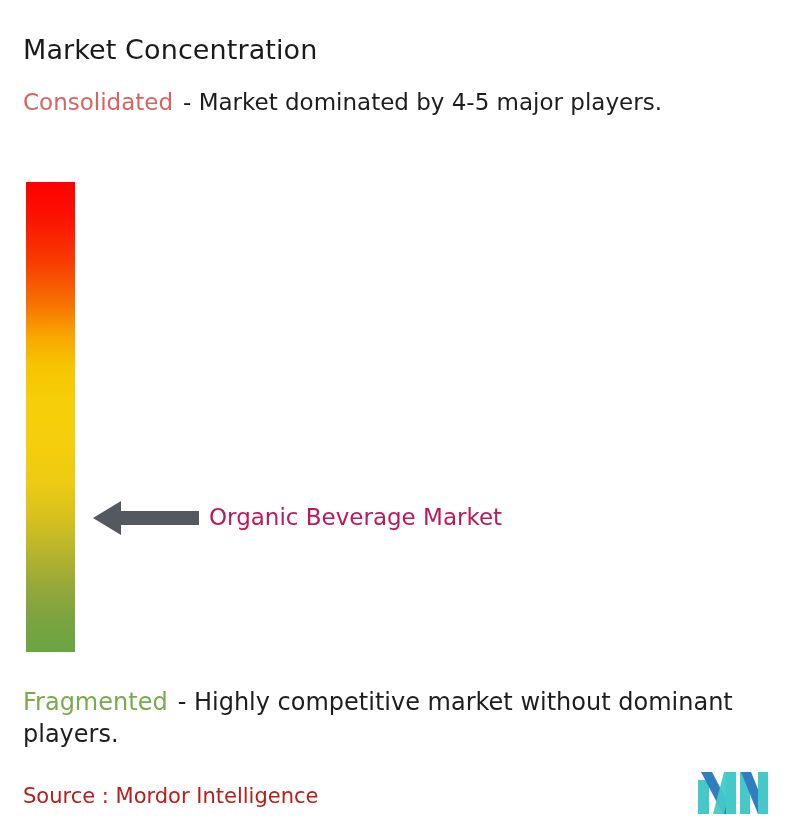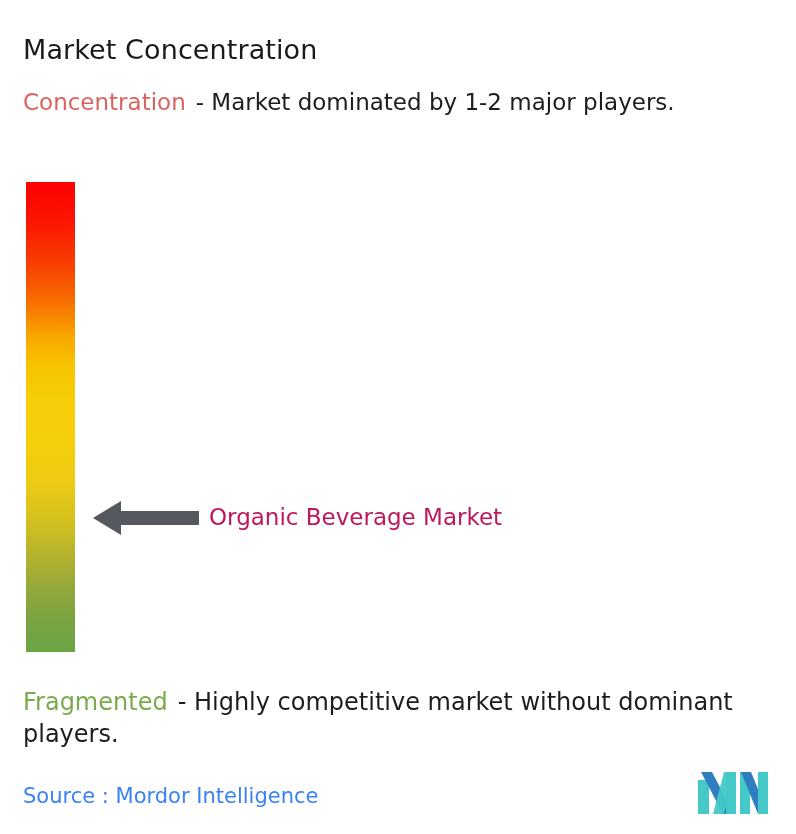--- a/index.html
+++ b/index.html
@@ -130,41 +130,41 @@
     top: 782px;
     width: 752px;
     height: 44px;
   }
   .source-text {
     position: absolute;
     left: 0;
     top: 0;
     font-size: 21px;
     line-height: 28px;
-    color: #3b82f6;
+    color: #b91c1c;
     white-space: nowrap;
   }
   .brand-logo {
     position: absolute;
     right: 5px;
     top: -12px;
     width: 72px;
     height: 44px;
     display: block;
   }
 </style>
 </head>
 <body>
 
 <div class="page">
 
   <div class="chart-title">Market Concentration</div>
 
   <div class="legend-top">
-    <span class="legend-term-consolidated" style="color: rgb(217, 99, 95);">Concentration</span><span class="legend-sep"></span><span>- Market dominated by 1-2 major players.</span>
+    <span class="legend-term-consolidated" style="color: rgb(217, 99, 95);">Consolidated</span><span class="legend-sep"></span><span>- Market dominated by 4-5 major players.</span>
   </div>
 
   <div class="gradient-bar"></div>
 
   <div class="pointer-group">
     <svg class="pointer-arrow" viewBox="0 0 106 40">
       <polygon points="0,20 28,3 28,13 106,13 106,27 28,27 28,37" fill="#54585f"></polygon>
     </svg>
     <div class="pointer-label">Organic Beverage Market</div>
   </div>

